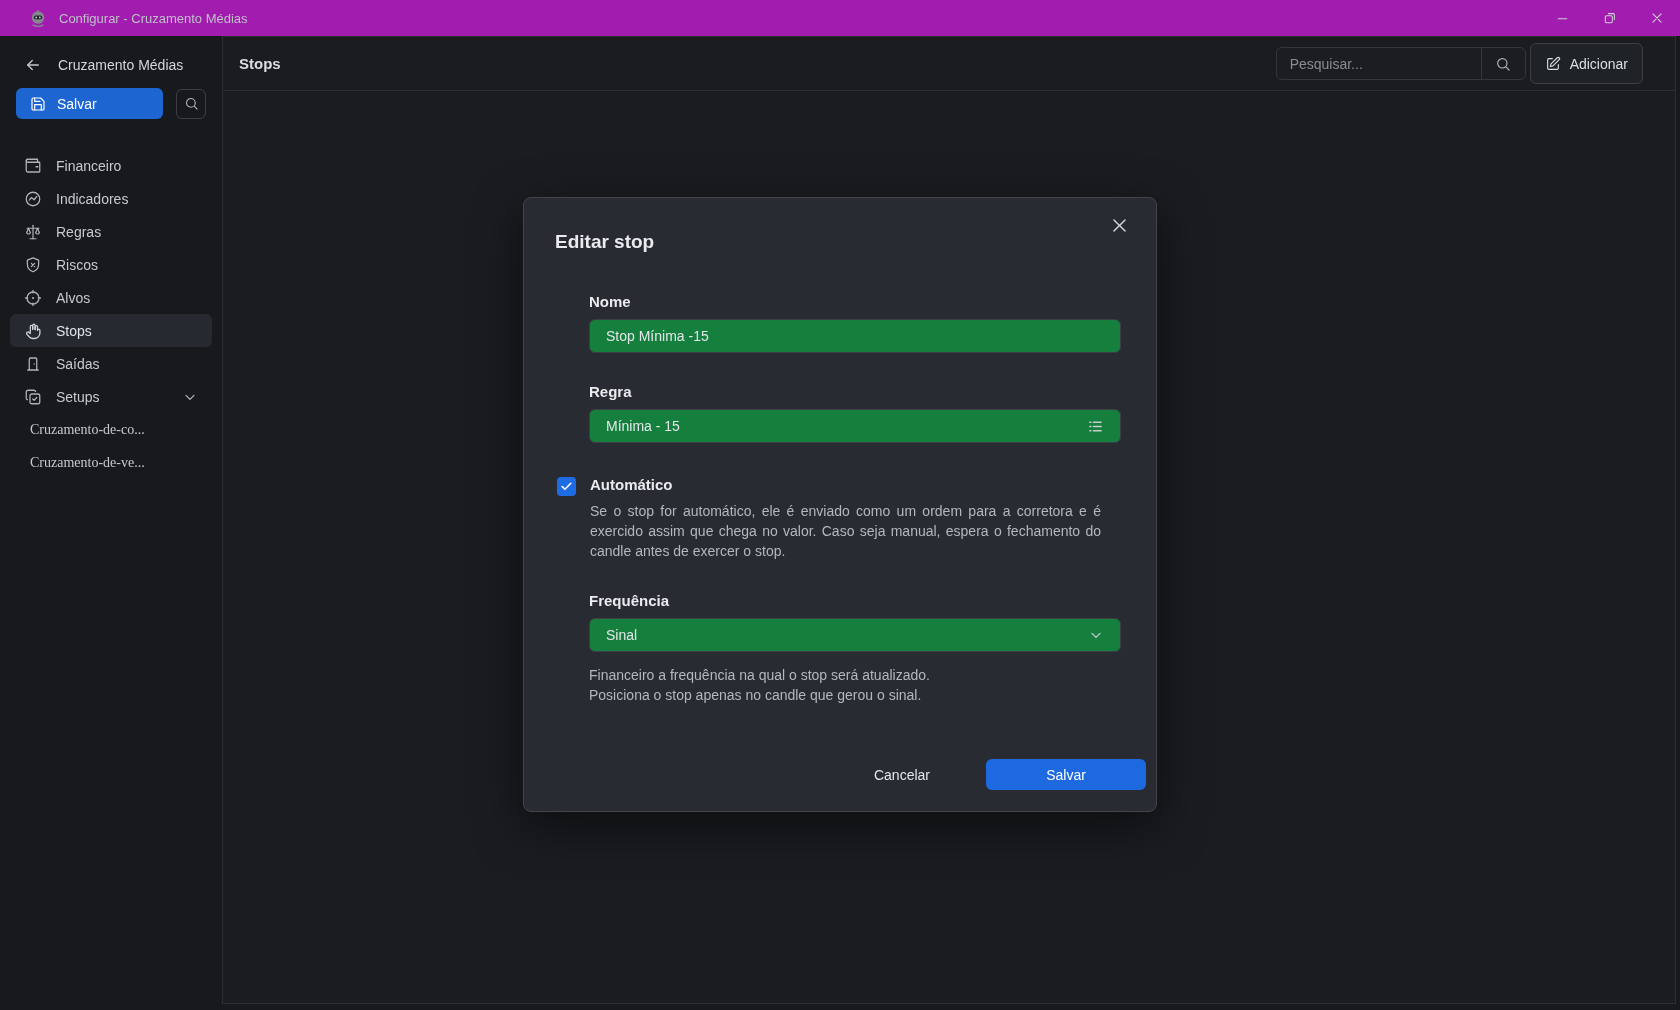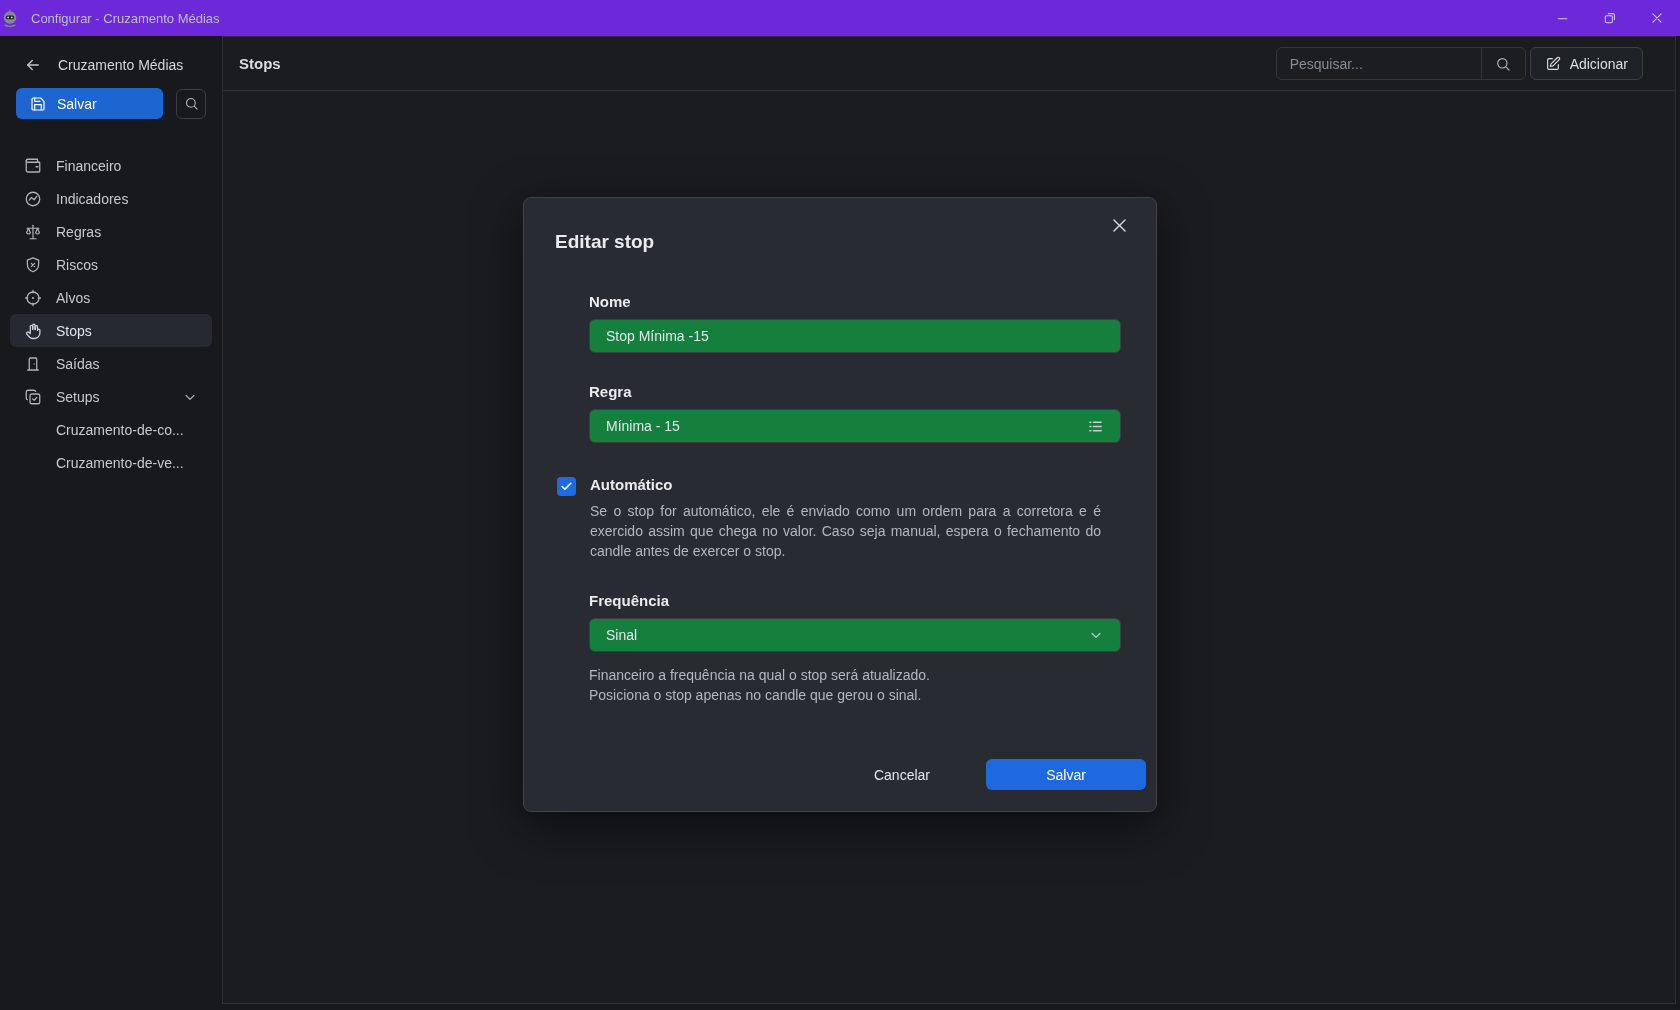--- a/index.html
+++ b/index.html
@@ -8,22 +8,22 @@
     background:#17191c;
     font-family:"Liberation Sans", sans-serif;
     color:#c6cacf;
     overflow:hidden;
     position:relative;
   }
   svg { display:block; }
 
   
   .titlebar {
-    height:36px; background:#6d28d9; display:flex; align-items:center;
-    padding-left:0; gap:11px;
+    height:36px; background:#a21caf; display:flex; align-items:center;
+    padding-left:28px; gap:11px;
   }
   .tb-title { font-size:13px; color:#bcc0c5; }
   .win-controls { margin-left:auto; display:flex; height:100%; }
   .win-btn {
     width:47px; height:100%; display:flex; align-items:center; justify-content:center;
     color:#ced1d5; cursor:default;
   }
 
   
   .app-row { display:flex; height:974px; }
@@ -50,21 +50,21 @@
   .nav-item {
     display:flex; align-items:center; gap:14px; height:33px; padding:0 24px;
     font-size:14px; color:#c6cacf; cursor:default;
   }
   .nav-item .nav-icon { color:#aeb3b9; flex:none; }
   .nav-item.selected {
     background:#26292f; border-radius:6px; margin:0 10px; padding:0 14px;
     color:#e0e3e7;
   }
   .nav-item.selected .nav-icon { color:#d0d4d8; }
-  .nav-item.child { padding-left:56px; }
+  .nav-item.child { padding-left:30px;font-family:Liberation Serif, serif; }
   .nav-chevron { margin-left:auto; color:#b4b8be; }
 
   
   .main {
     flex:1; margin:0 4px 6px 0; background:#1a1c20;
     border:1px solid #2b2e33; display:flex; flex-direction:column; position:relative;
   }
   .main-header {
     height:54px; flex:none; display:flex; align-items:center;
     padding:0 32px 0 16px; border-bottom:1px solid #2b2e33;
@@ -78,21 +78,21 @@
   .search-input {
     width:204px; background:transparent; border:none; outline:none;
     padding:0 13px; color:#dfe2e6; font-size:14px; font-family:inherit;
   }
   .search-input::placeholder { color:#878d94; }
   .search-btn {
     width:44px; border:none; border-left:1px solid #33363c; background:transparent;
     display:flex; align-items:center; justify-content:center; color:#aeb3b9; cursor:default;
   }
   .add-btn {
-    height:33px; padding:0 14px; display:flex; align-items:center; gap:9px;
+    height:41px; padding:0 14px; display:flex; align-items:center; gap:9px;
     background:#1f2227; border:1px solid #3c4046; border-radius:6px;
     color:#dcdfe3; font-size:14px; font-family:inherit; cursor:default;
   }
   .content-area { flex:1; }
 
   
   .modal {
     position:absolute; left:523px; top:197px; width:634px; height:615px;
     background:#282b31; border:1px solid #41444b; border-radius:8px;
     box-shadow:0 14px 48px rgba(0,0,0,0.55); z-index:5;

